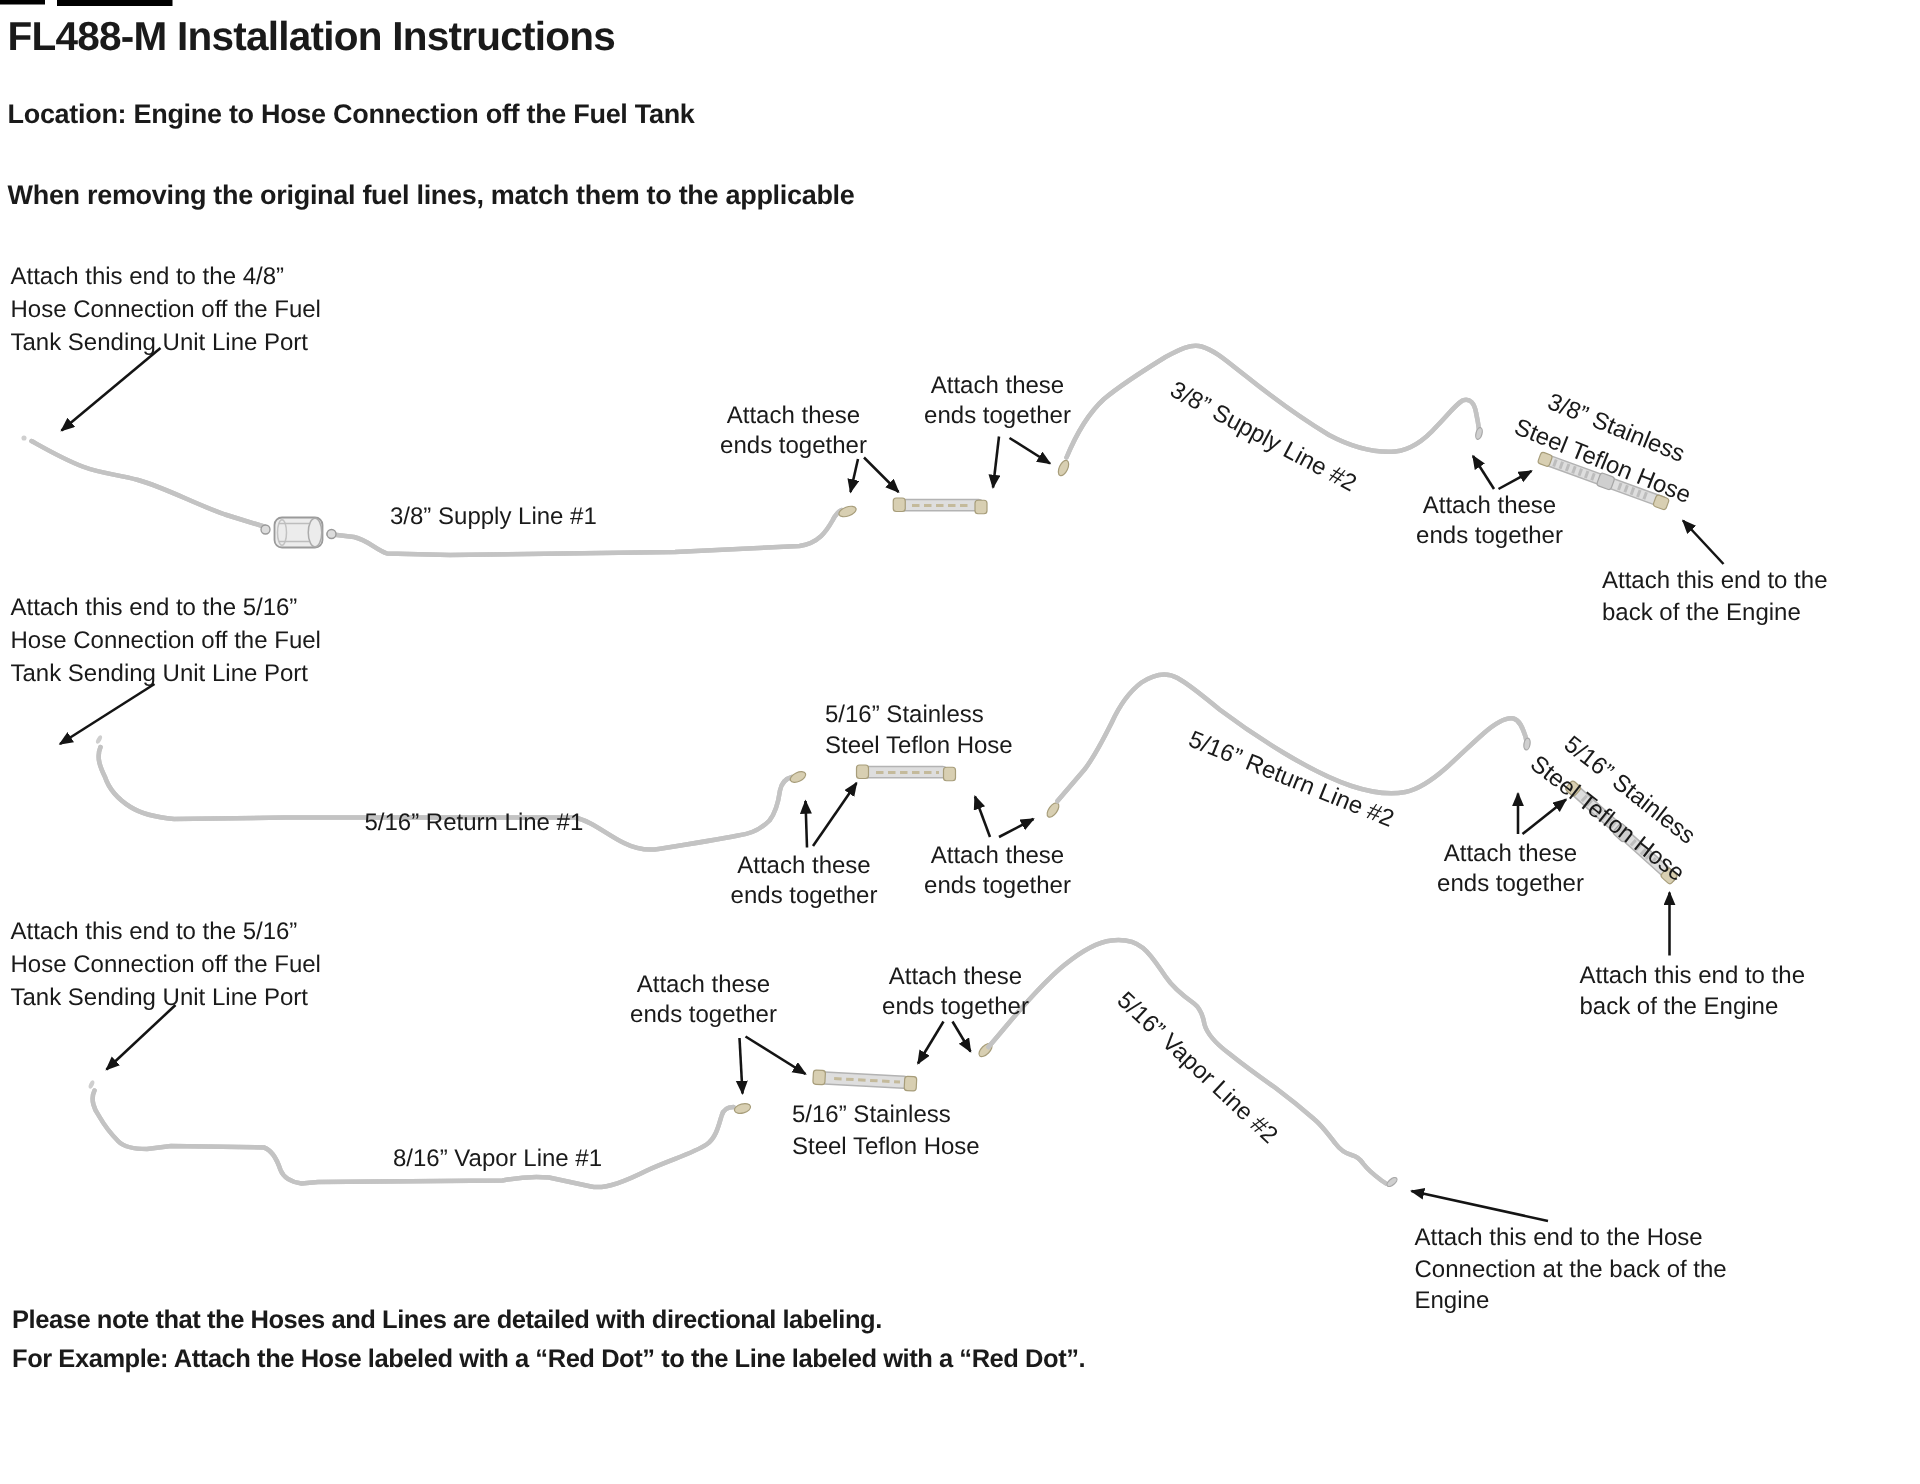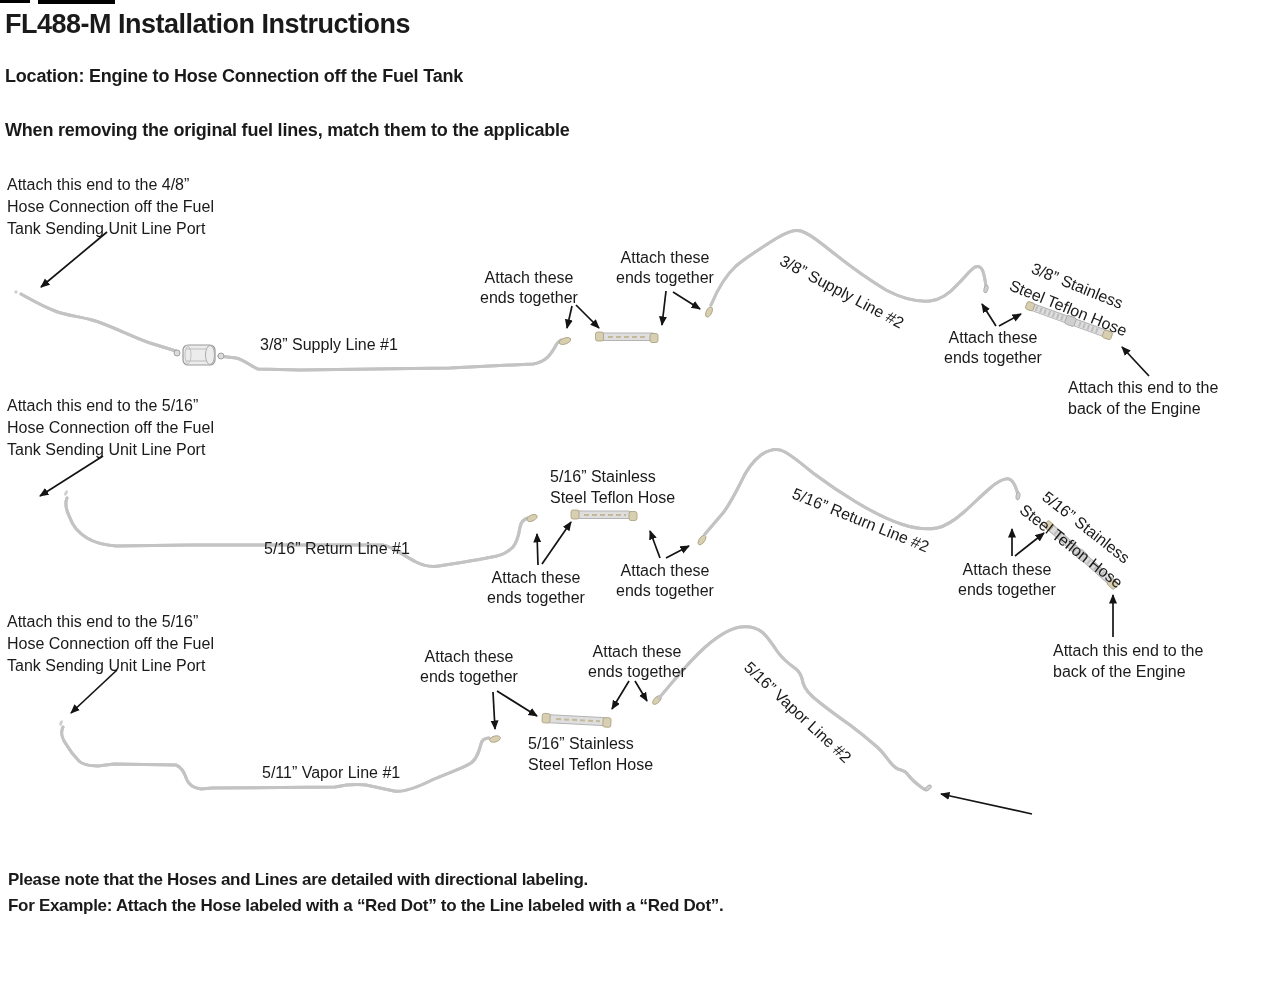--- a/index.html
+++ b/index.html
@@ -178,21 +178,21 @@
   <div class="lbl" style="left:1068px;top:377px">
     <div>Attach this end to the</div>
     <div>back of the Engine</div>
   </div>
 
   <div class="lbl" style="left:7px;top:395px;line-height:22px">
     <div>Attach this end to the 5/16”</div>
     <div>Hose Connection off the Fuel</div>
     <div>Tank Sending Unit Line Port</div>
   </div>
-  <div class="lbl" style="left:264px;top:538px">5/16” Return Line #1</div>
+  <div class="lbl" style="left:243px;top:538px">5/16” Return Line #1</div>
   <div class="lbl" style="left:550px;top:466px">
     <div>5/16” Stainless</div>
     <div>Steel Teflon Hose</div>
   </div>
   <div class="lbl ctr" style="left:483px;top:568px;width:106px;line-height:20px">
     <div>Attach these</div>
     <div>ends together</div>
   </div>
   <div class="lbl ctr" style="left:612px;top:561px;width:106px;line-height:20px">
     <div>Attach these</div>
@@ -210,31 +210,36 @@
   <div class="lbl" style="left:1053px;top:640px">
     <div>Attach this end to the</div>
     <div>back of the Engine</div>
   </div>
 
   <div class="lbl" style="left:7px;top:611px;line-height:22px">
     <div>Attach this end to the 5/16”</div>
     <div>Hose Connection off the Fuel</div>
     <div>Tank Sending Unit Line Port</div>
   </div>
-  <div class="lbl" style="left:262px;top:762px">5/11” Vapor Line #1</div>
+  <div class="lbl" style="left:262px;top:762px">8/16” Vapor Line #1</div>
   <div class="lbl ctr" style="left:416px;top:647px;width:106px;line-height:20px">
     <div>Attach these</div>
     <div>ends together</div>
   </div>
   <div class="lbl ctr" style="left:584px;top:642px;width:106px;line-height:20px">
     <div>Attach these</div>
     <div>ends together</div>
   </div>
   <div class="lbl" style="left:528px;top:733px">
     <div>5/16” Stainless</div>
     <div>Steel Teflon Hose</div>
   </div>
   <div class="lbl rot" style="left:754px;top:657px;transform:rotate(43deg)">5/16” Vapor Line #2</div>
+  <div class="lbl" style="left:943px;top:815px">
+    <div>Attach this end to the Hose</div>
+    <div>Connection at the back of the</div>
+    <div>Engine</div>
+  </div>
 
   <div class="foot" style="left:8px;top:896px">For Example: Attach the Hose labeled with a “Red Dot” to the Line labeled with a “Red Dot”.</div>
   <div class="foot" style="left:8px;top:870px">Please note that the Hoses and Lines are detailed with directional labeling.</div>
 
 </div>
 
 </body></html>

